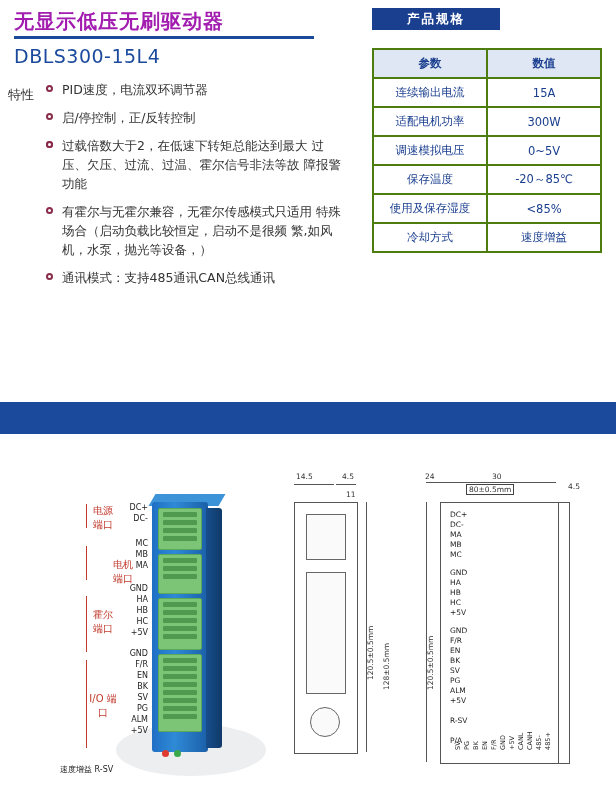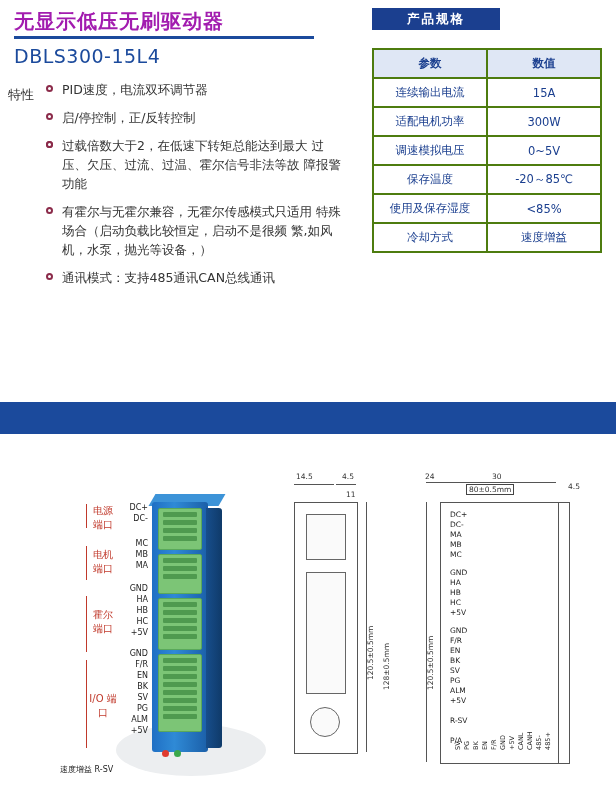--- a/index.html
+++ b/index.html
@@ -246,21 +246,21 @@
       <div class="lbl-line">SV</div>
       <div class="lbl-line">PG</div>
       <div class="lbl-line">ALM</div>
       <div class="lbl-line">+5V</div>
     </div>
 
     <div class="red-line" style="left:-14px;top:30px;width:1px;height:24px;"></div>
     <div class="grp-tag" style="left:-12px;top:30px;width:30px;">电源 端口</div>
 
     <div class="red-line" style="left:-14px;top:72px;width:1px;height:34px;"></div>
-    <div class="grp-tag" style="left:-12px;top:74px;width:30px;">电机 端口</div>
+    <div class="grp-tag" style="left:-12px;top:84px;width:30px;padding-left:20px;">电机 端口</div>
 
     <div class="red-line" style="left:-14px;top:122px;width:1px;height:56px;"></div>
     <div class="grp-tag" style="left:-12px;top:134px;width:30px;">霍尔 端口</div>
 
     <div class="red-line" style="left:-14px;top:186px;width:1px;height:88px;"></div>
     <div class="grp-tag" style="left:-12px;top:218px;width:30px;">I/O 端口</div>
 
     <div class="speed-note">速度增益 R-SV</div>
   </div>
 

